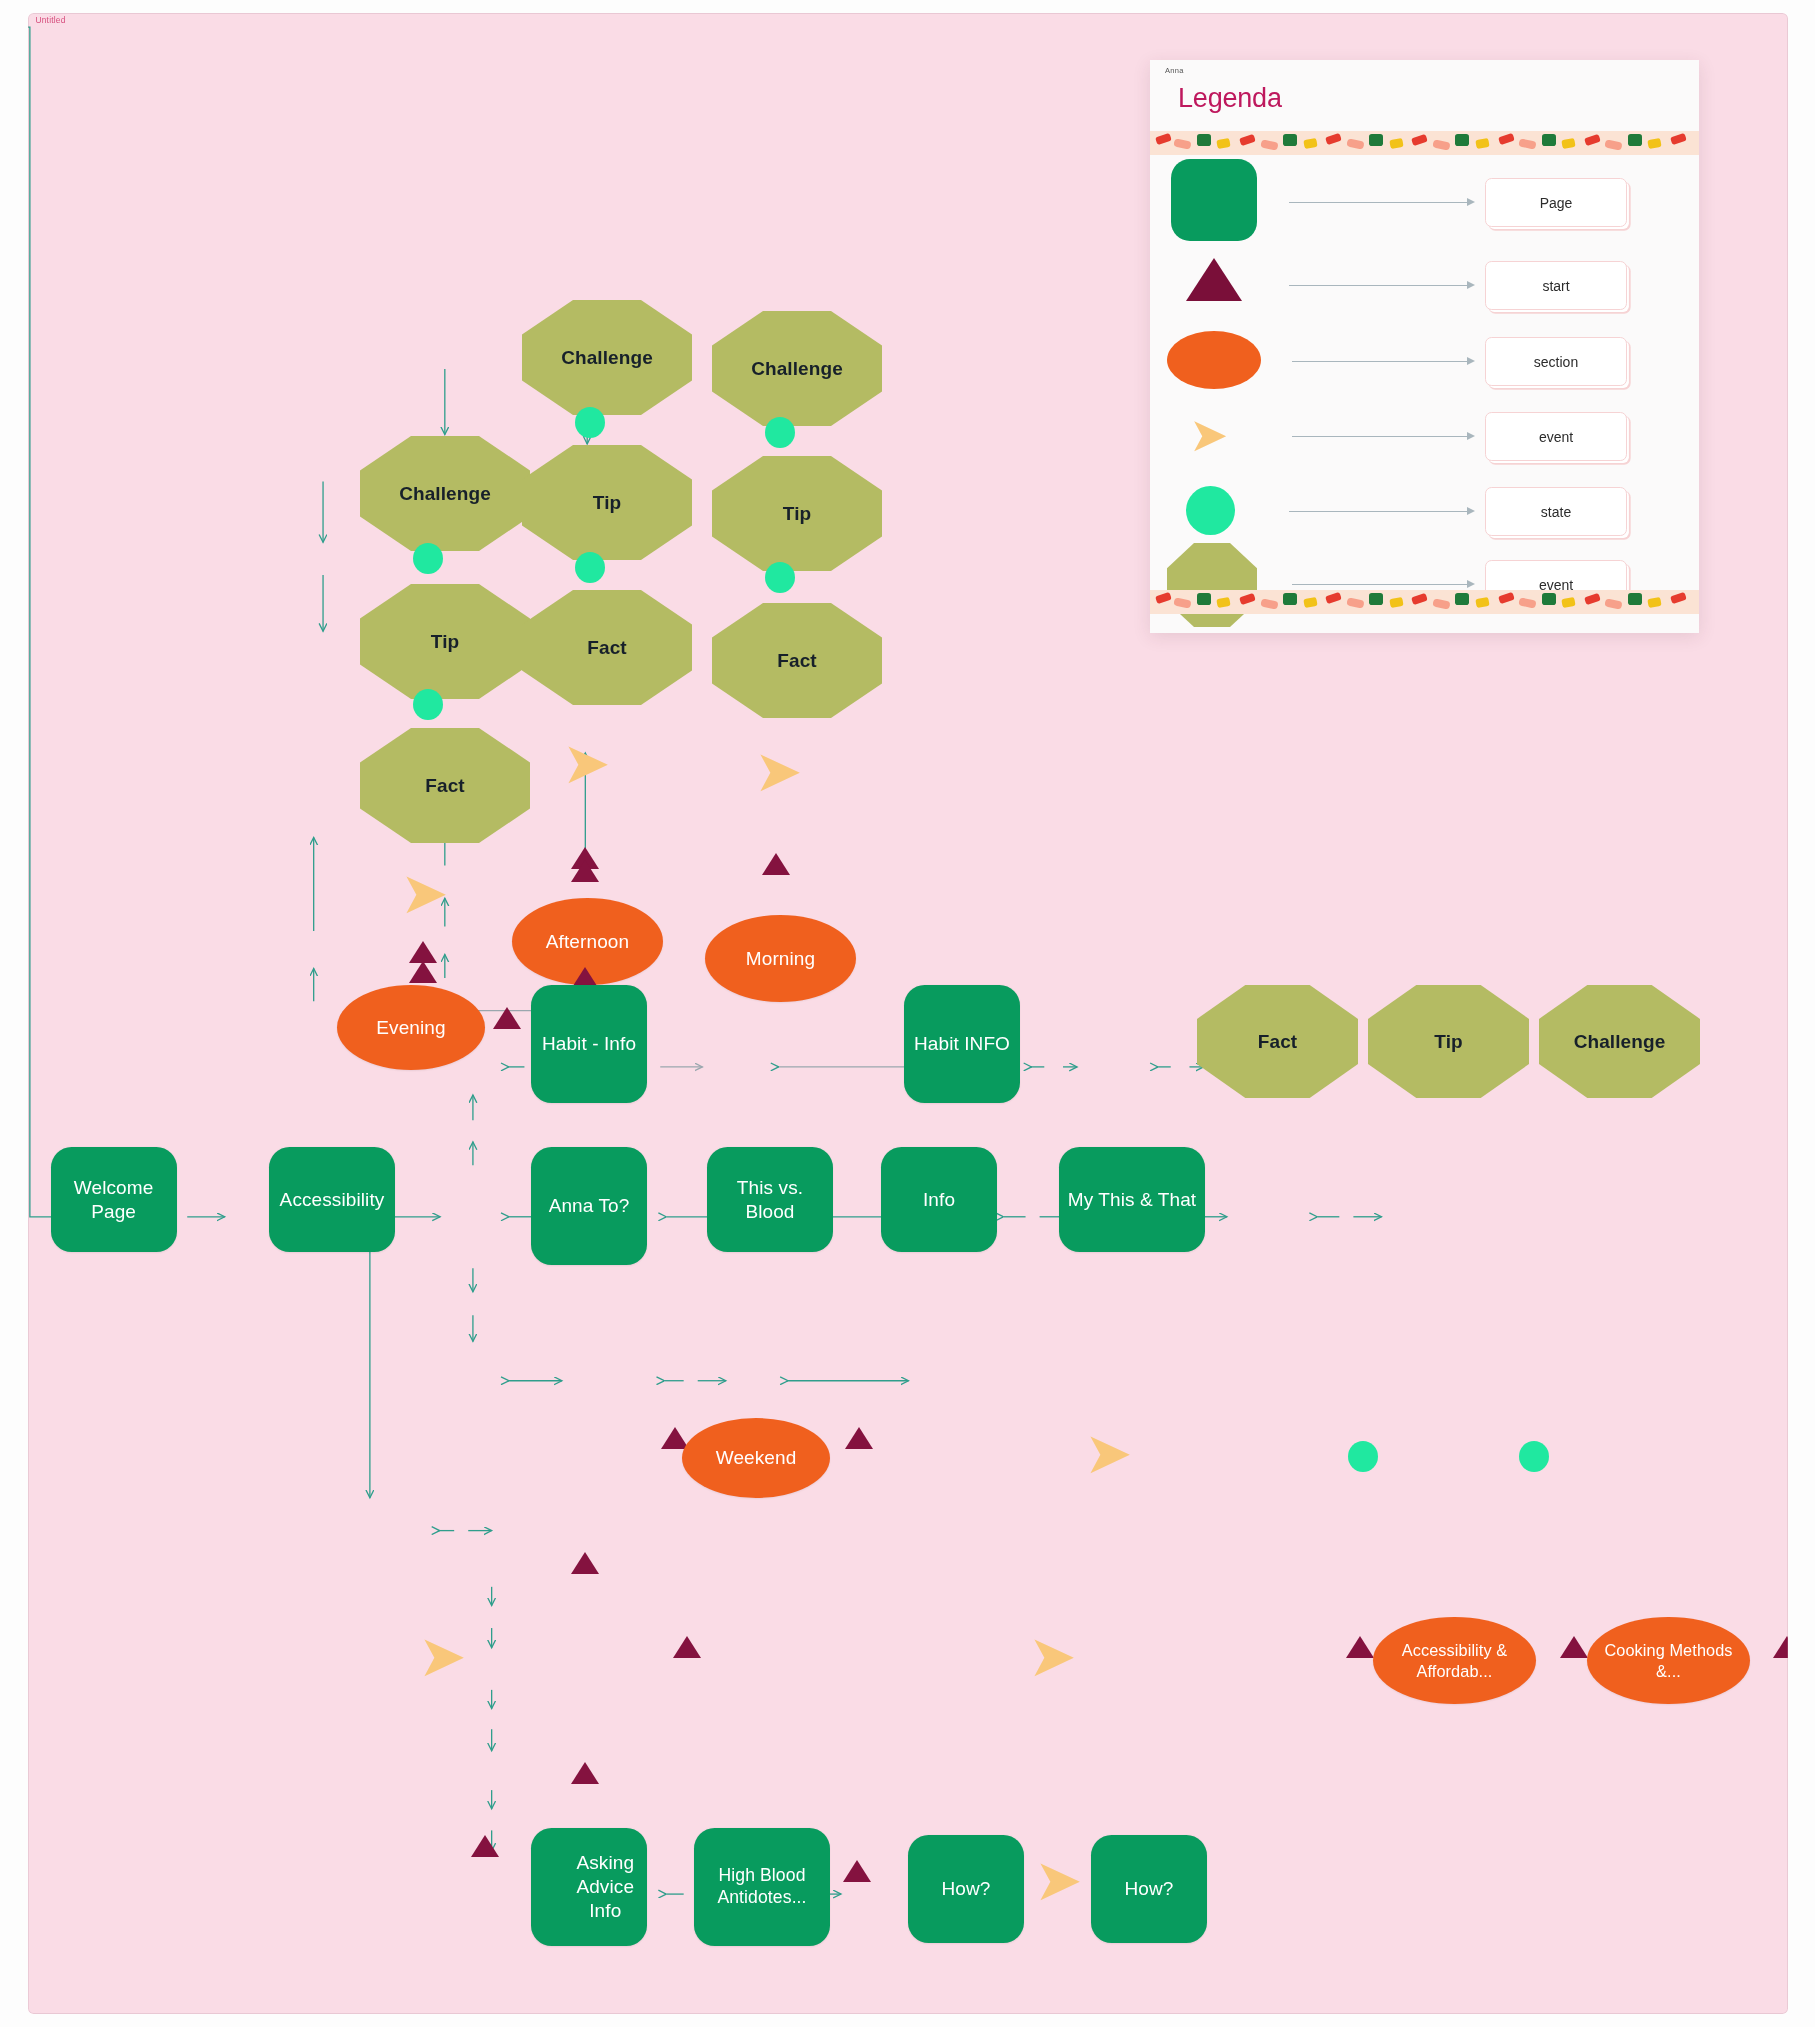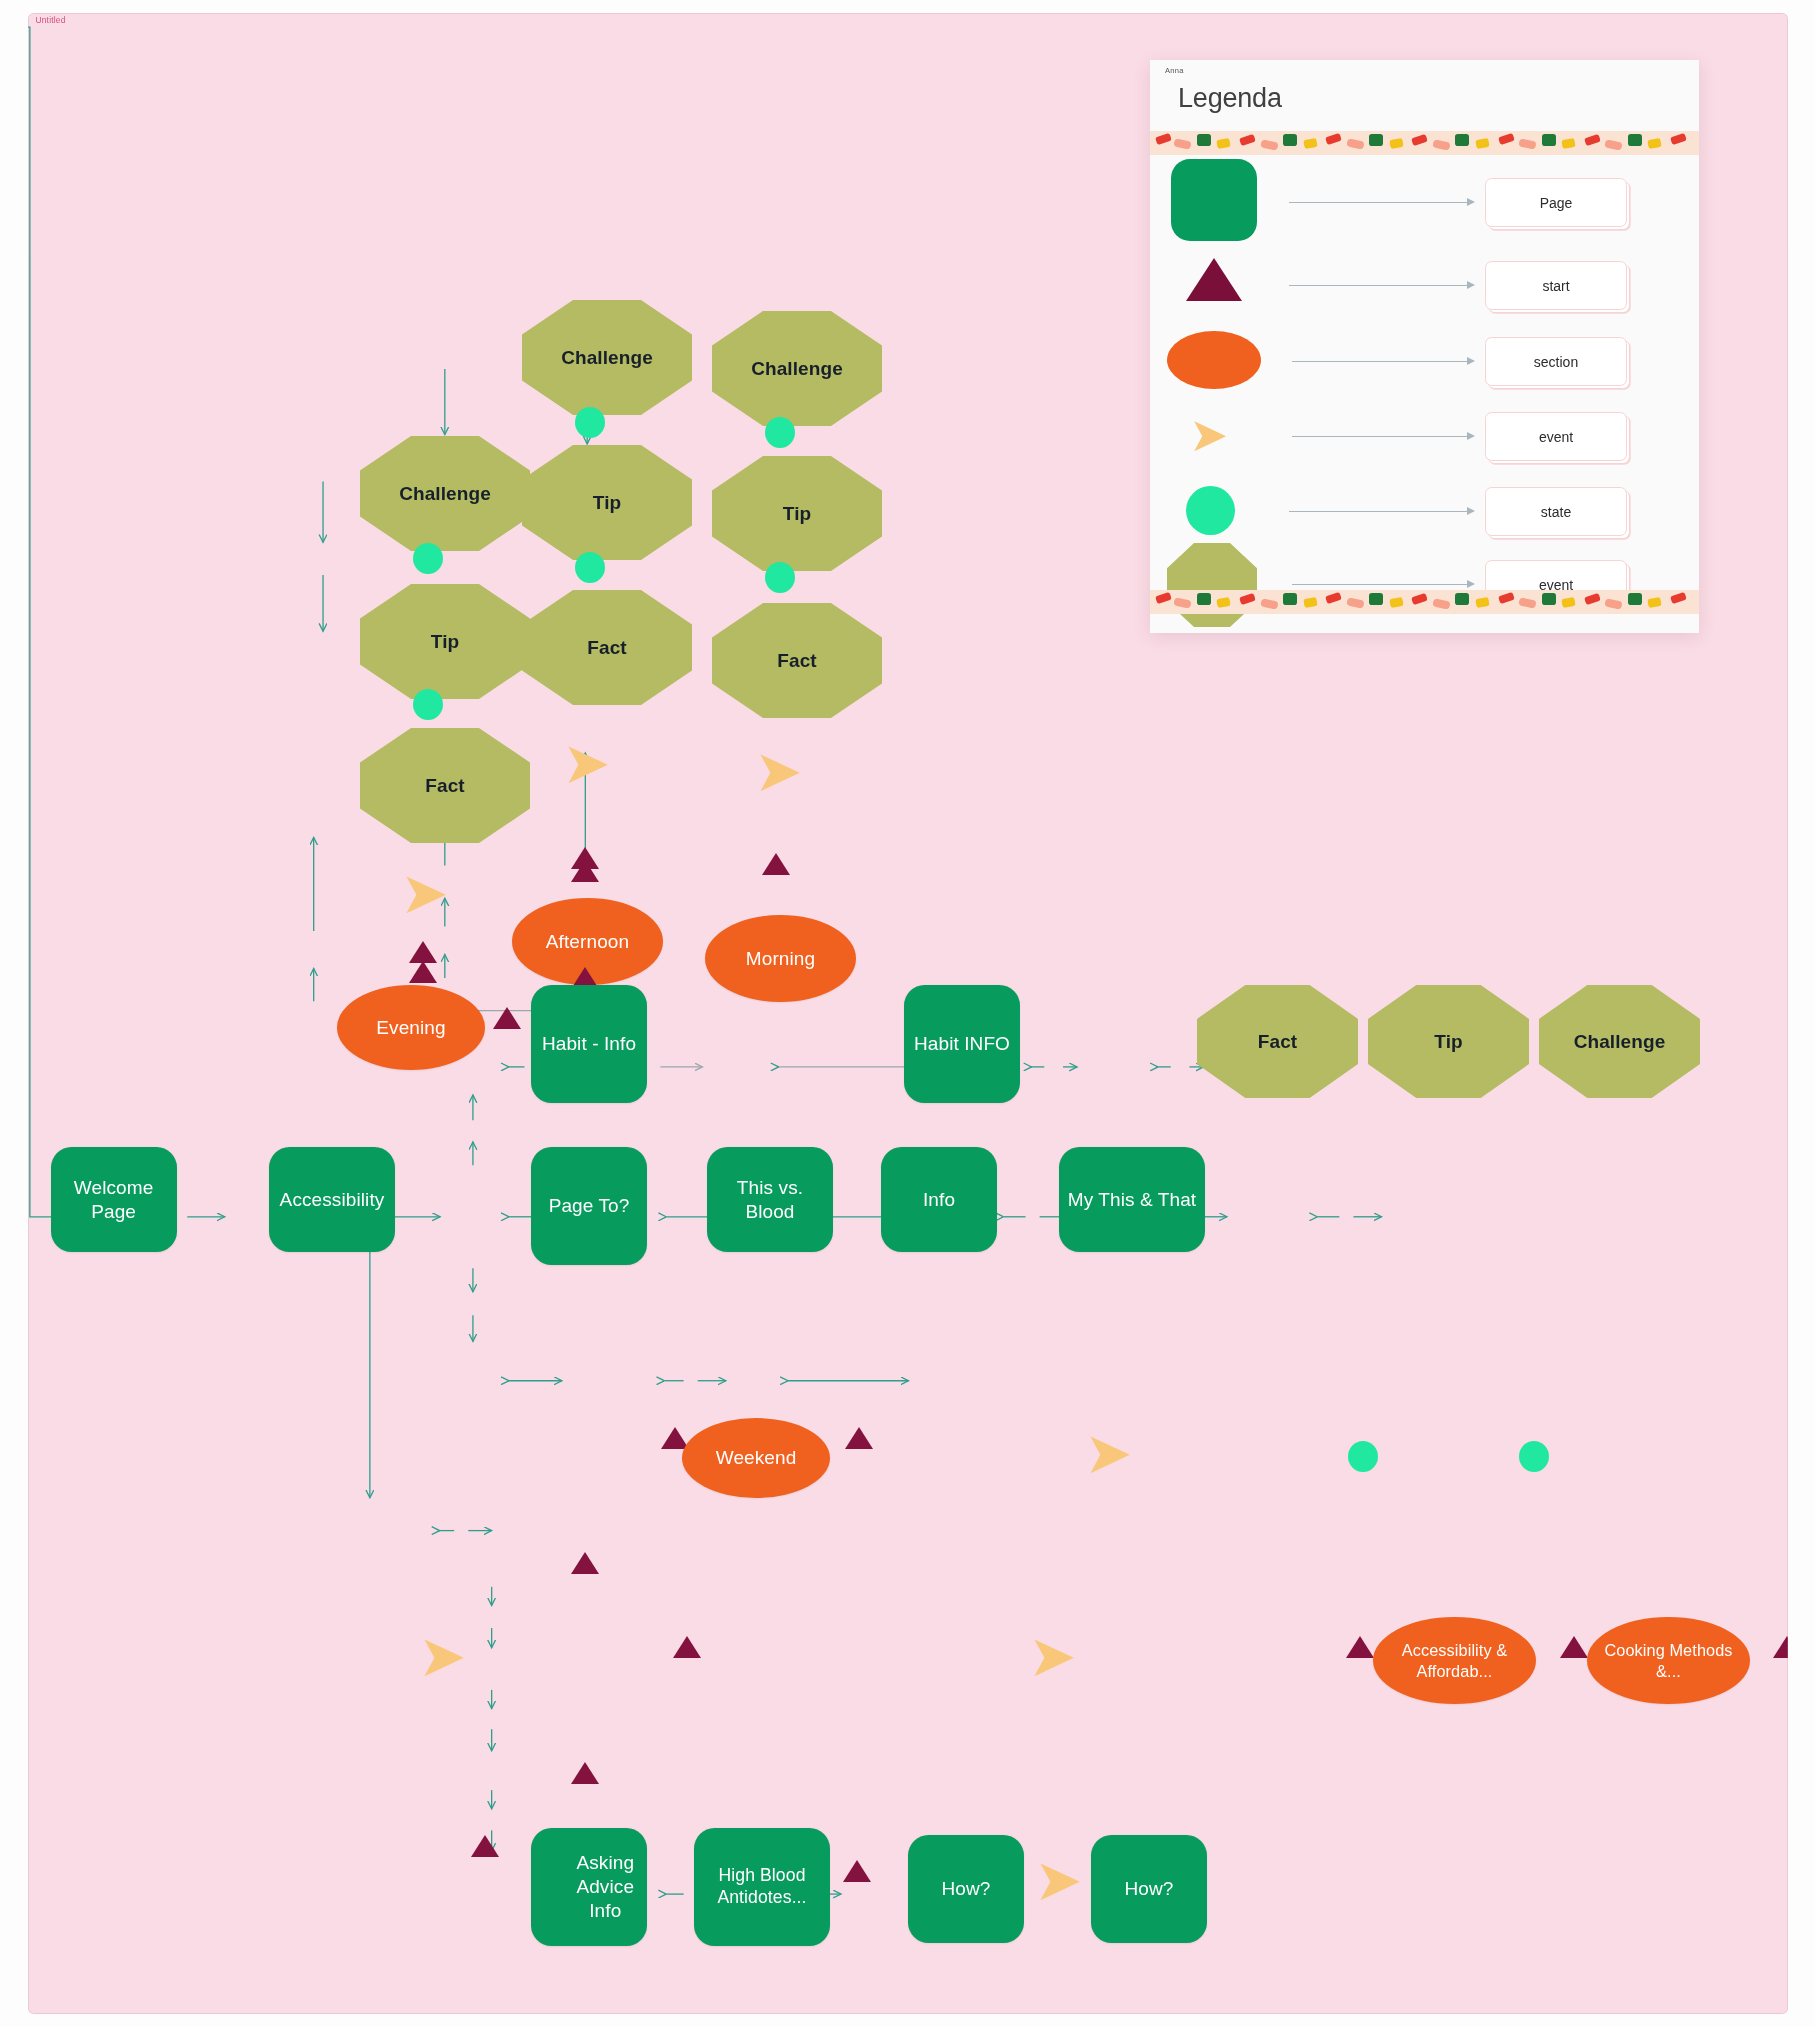--- a/index.html
+++ b/index.html
@@ -97,21 +97,21 @@
     width:549px; height:573px;
     background:#fbfafa;
     box-shadow:0 3.7px 17px rgba(80,40,60,.12);
   }
   #legend .lg-tiny{
     position:absolute; left:15px; top:5.6px;
     font-size:7.5px; color:#555; letter-spacing:0.3px;
   }
   #legend .lg-title{
     position:absolute; left:28px; top:23.4px;
-    font-size:27px; color:#404040; letter-spacing:-0.2px;
+    font-size:27px; color:#be185d; letter-spacing:-0.2px;
   }
   .sushi-band{
     position:absolute; left:0; width:549px; height:24px;
     background:#fbe3d4;
     overflow:hidden;
   }
   .sushi-band.top{ top:71px; }
   .sushi-band.bot{ top:530px; }
   .sushi-band i{ position:absolute; display:block; }
 
@@ -314,21 +314,21 @@
     <div class="chev" style="left: 1056px; top: 1411px; font-size: 58px;">➤</div>
     <div class="node card" style="left: 1169px; top: 972px; width: 161px; height: 113px; font-size: 19px;">Fact</div>
     <div class="state-dot" style="left: 1320px; top: 1428px; width: 30px; height: 31px; font-size: 20px;"></div>
     <div class="node card" style="left: 1340px; top: 972px; width: 161px; height: 113px; font-size: 19px;">Tip</div>
     <div class="state-dot" style="left: 1491px; top: 1428px; width: 30px; height: 31px; font-size: 20px;"></div>
     <div class="node card" style="left: 1511px; top: 972px; width: 161px; height: 113px; font-size: 19px;">Challenge</div>
 
     <div class="node page" style="left: 22.6px; top: 1134px; width: 126px; height: 105px; font-size: 19px;">Welcome Page</div>
     <div class="node page" style="left: 241px; top: 1134px; width: 126px; height: 105px; font-size: 19px;">Accessibility</div>
     <div class="chev" style="left: 390px; top: 1614px; font-size: 58px;">➤</div>
-    <div class="node page" style="left: 503px; top: 1134px; width: 116px; height: 118px; font-size: 19px;">Page To?</div>
+    <div class="node page" style="left: 503px; top: 1134px; width: 116px; height: 118px; font-size: 19px;">Anna To?</div>
     <div class="tri" style="left: 543px; top: 1539px; font-size: 20px;"></div>
     <div class="tri" style="left: 543px; top: 1749px; font-size: 20px;"></div>
     <div class="tri" style="left: 645px; top: 1623px; font-size: 20px;"></div>
     <div class="node page" style="left: 679px; top: 1134px; width: 126px; height: 105px; font-size: 19px;">This vs. Blood</div>
     <div class="node page" style="left: 853px; top: 1134px; width: 116px; height: 105px; font-size: 19px;">Info</div>
     <div class="chev" style="left: 1000px; top: 1614px; font-size: 58px;">➤</div>
     <div class="node page" style="left: 1031px; top: 1134px; width: 146px; height: 105px; font-size: 19px;">My This &amp; That</div>
     <div class="tri" style="left: 1318px; top: 1623px; font-size: 20px;"></div>
     <div class="node section" style="left: 1345px; top: 1604px; width: 163px; height: 87px; font-size: 16.3px;">Accessibility &amp; Affordab...</div>
     <div class="tri" style="left: 1532px; top: 1623px; font-size: 20px;"></div>

